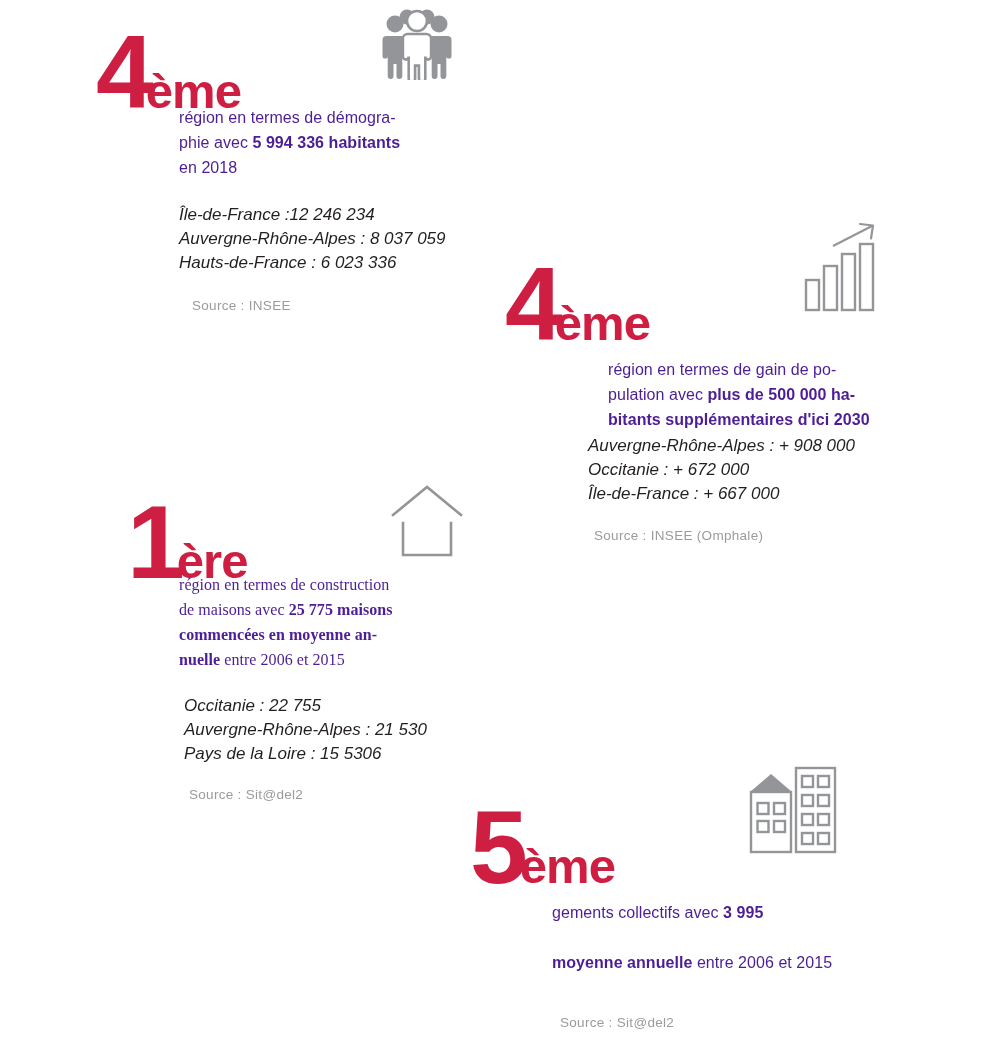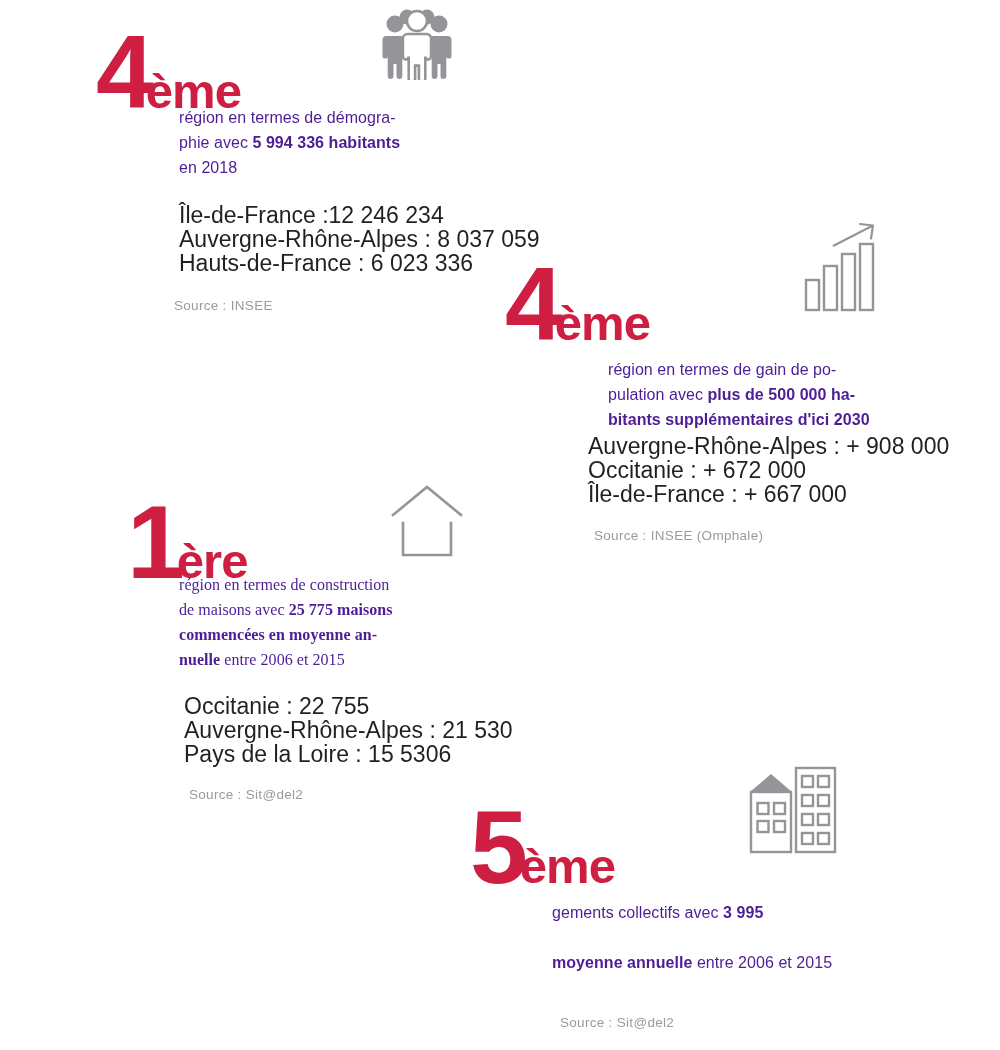--- a/index.html
+++ b/index.html
@@ -49,22 +49,23 @@
     color: #4c1d95;
     letter-spacing: 0.05px;
   }
   .description b {
     font-weight: 700;
   }
 
   
   .ranking-list {
     position: absolute;
-    font-size: 23px;
+    font-size: 17px;
     line-height: 24px;
+    font-style: italic;
     color: #231f20;
   }
   .ranking-list div {
     white-space: nowrap;
   }
 
   
   .source {
     position: absolute;
     font-size: 13.5px;
@@ -106,21 +107,21 @@
     <span>phie avec </span><b>5 994 336 habitants</b><br>
     <span> en 2018</span>
   </div>
 
   <div class="ranking-list" style="left:179px; top:203px;">
     <div>Île-de-France :12 246 234</div>
     <div>Auvergne-Rhône-Alpes : 8 037 059</div>
     <div>Hauts-de-France : 6 023 336</div>
   </div>
 
-  <div class="source" style="left:174px; top:298px;">Source : INSEE</div>
+  <div class="source" style="left:192px; top:298px;">Source : INSEE</div>
 </div>
 
 <div class="stat-block">
 
   <div class="headline" style="left:505px; top:252px;">
     <span class="rank-number">4</span>
     <span class="rank-suffix">ème</span>
   </div>
 
   <div class="icon" style="left:800px; top:222px;">

